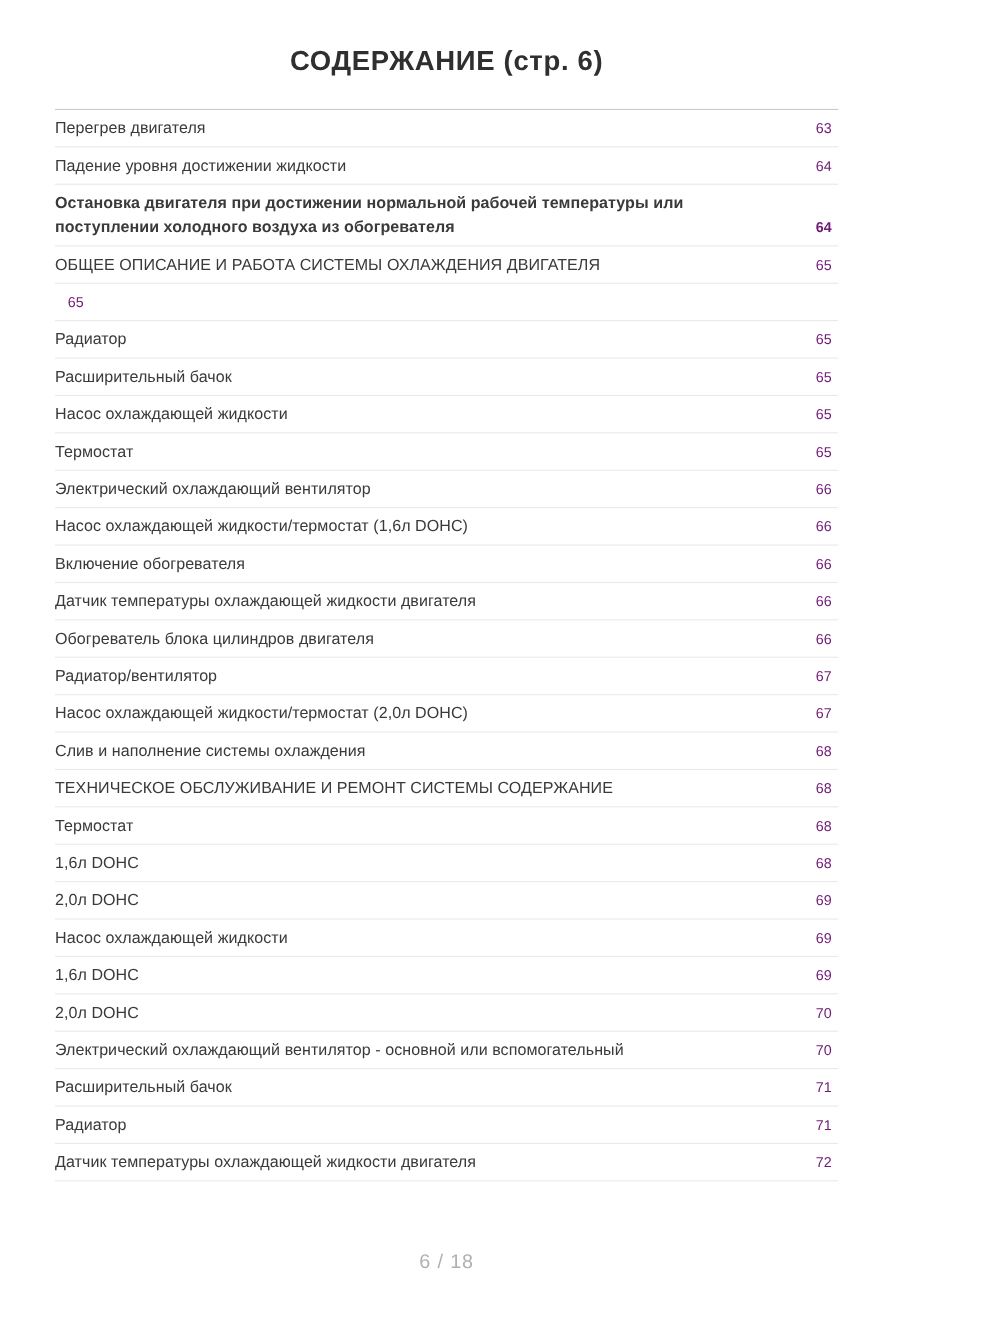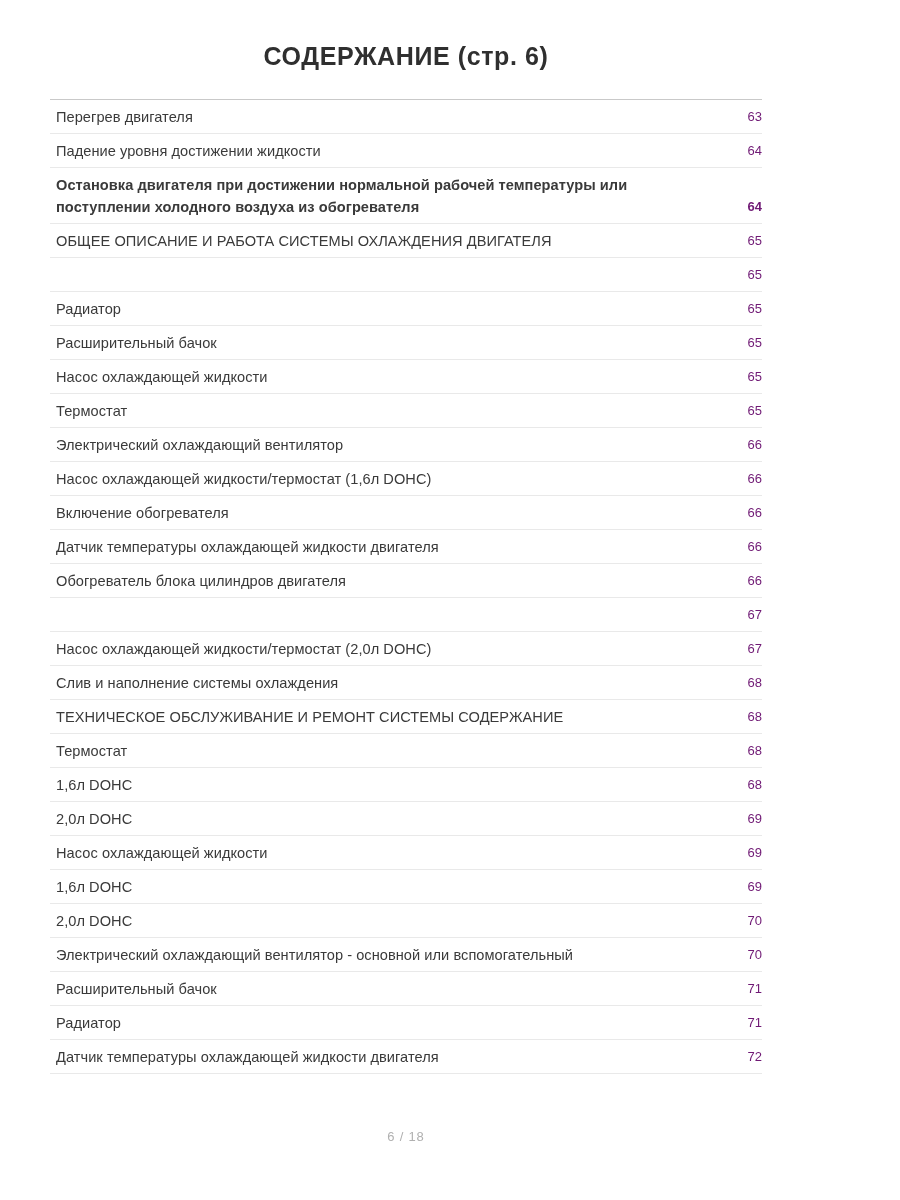--- a/index.html
+++ b/index.html
@@ -45,21 +45,21 @@
 
   
   .toc-list {
     margin-top: 0;
     width: 100%;
   }
 
   .toc-row {
     display: flex;
     align-items: flex-end;
-    justify-content: flex-end;
+    justify-content: flex-start;
     gap: 20px;
     border-bottom: 1px solid #e9e9e9;
     min-height: 34px;
     padding: 6px 0 5px 0;
   }
 
   .toc-row .toc-label {
     font-size: 14.6px;
     line-height: 22px;
     color: #3a3a3a;
@@ -81,23 +81,23 @@
     flex: 0 0 auto;
     text-align: right;
     min-width: 26px;
   }
 
   
   .page-footer {
     position: absolute;
     left: 0;
     right: 0;
-    bottom: 56px;
+    bottom: 42px;
     text-align: center;
-    font-size: 13px;
+    font-size: 18px;
     color: #b0b0b0;
     letter-spacing: 0.8px;
   }
 </style>
 </head>
 <body>
 
 <div class="page">
 
   <h1 class="toc-title">СОДЕРЖАНИЕ (стр. 6)</h1>
@@ -155,20 +155,21 @@
       </div>
       <div class="toc-row">
         <span class="toc-label">Датчик температуры охлаждающей жидкости двигателя</span>
         <span class="toc-page">66</span>
       </div>
       <div class="toc-row">
         <span class="toc-label">Обогреватель блока цилиндров двигателя</span>
         <span class="toc-page">66</span>
       </div>
       <div class="toc-row">
+        <span class="toc-label">Радиатор/вентилятор</span>
         <span class="toc-page">67</span>
       </div>
       <div class="toc-row">
         <span class="toc-label">Насос охлаждающей жидкости/термостат (2,0л DOHC)</span>
         <span class="toc-page">67</span>
       </div>
       <div class="toc-row">
         <span class="toc-label">Слив и наполнение системы охлаждения</span>
         <span class="toc-page">68</span>
       </div>

